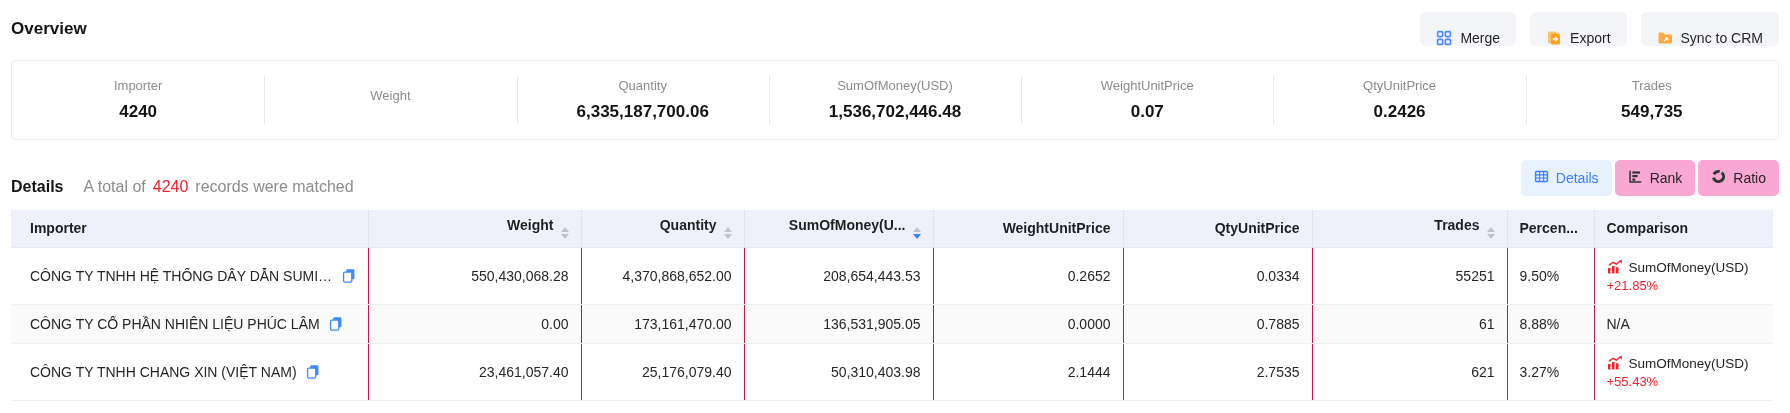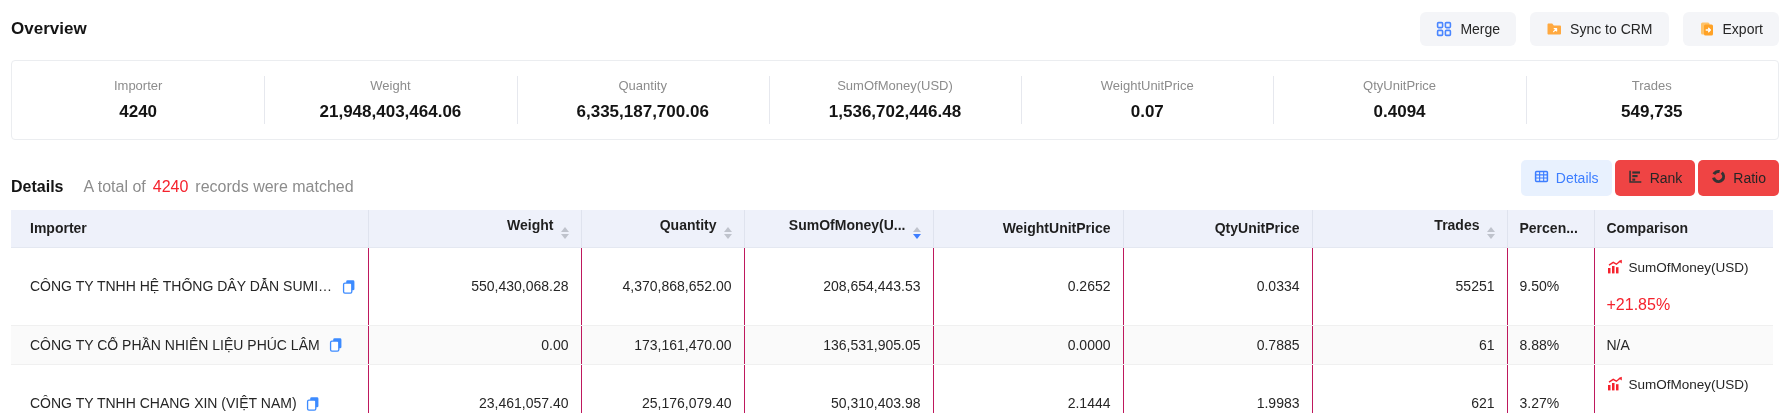--- a/index.html
+++ b/index.html
@@ -9,21 +9,21 @@
     background:#fff; color:#262626;
     font-family:"Liberation Sans", sans-serif;
   }
   .page { padding:0 11px; }
 
   
   .topbar { display:flex; justify-content:space-between; align-items:center; margin-top:10px; height:38px; }
   .page-title { font-size:17px; font-weight:bold; color:#141414; margin:0; }
   .topbar-actions { display:flex; gap:14px; }
   .btn {
-    display:inline-flex; align-items:center; gap:8px;
+    display:inline-flex; align-items:flex-end; gap:8px;
     background:#f4f5f8; border:none; border-radius:6px;
     height:34px; padding:0 16px; font-size:14px; color:#262626;
     font-family:inherit; cursor:pointer;
   }
   .btn svg { display:block; }
 
   
   .stats-card {
     margin-top:12px; height:80px;
     border:1px solid #ebedf0; border-radius:4px;
@@ -39,21 +39,21 @@
 
   
   .details-bar { display:flex; align-items:flex-end; margin-top:16px; height:40px; }
   .details-title { font-size:16px; font-weight:bold; color:#141414; margin-right:20px; }
   .summary { font-size:16px; color:#8c8c8c; }
   .count { color:#f5222d; margin:0 7px; }
   .view-tabs { margin-left:auto; display:flex; gap:3px; }
   .tab {
     display:inline-flex; align-items:center; gap:7px;
     height:36px; padding:0 13px; font-size:14px;
-    background:#ef4444; border:none; border-radius:5px; color:#262626;
+    background:#f9a8d4; border:none; border-radius:5px; color:#262626;
     font-family:inherit; cursor:pointer;
   }
   .tab.active { background:#e8f1fe; color:#3d7eff; }
 
   
   table { margin-top:14px; border-collapse:collapse; table-layout:fixed; width:1762px; font-size:14px; }
   thead th {
     background:#eef1fa; font-weight:bold; color:#1f1f1f;
     height:37px; padding:0 12px;
     border-right:1px solid #dfe3ee; border-bottom:1px solid #e4e8f1;
@@ -77,21 +77,21 @@
 
   
   .sort { display:inline-flex; flex-direction:column; gap:2px; margin-left:7px; vertical-align:-2px; }
   .sort i { display:block; width:0; height:0; border-left:4px solid transparent; border-right:4px solid transparent; }
   .sort .up { border-bottom:5px solid #bfc3cc; }
   .sort .down { border-top:5px solid #bfc3cc; }
   .sort .down.active { border-top-color:#3d7eff; }
 
   
   .cmp-top { display:inline-flex; align-items:center; gap:6px; color:#262626; font-size:13.5px; }
-  .cmp-val { color:#f5222d; font-size:16px; margin-top:19px; }
+  .cmp-val { color:#f5222d; font-size:13px; margin-top:1px; }
 </style>
 </head>
 <body>
 
 <div class="page">
 
   <div class="topbar">
     <h1 class="page-title">Overview</h1>
     <div class="topbar-actions">
       <button class="btn">
@@ -103,63 +103,62 @@
                 <rect x="1.6" y="9.4" width="5" height="5" rx="1"></rect>
                 <rect x="9.4" y="9.4" width="5" height="5" rx="1"></rect>
               </g>
             </svg>
         </span>
         <span>Merge</span>
       </button>
       <button class="btn">
         <span>
           <svg width="16" height="16" viewBox="0 0 16 16">
-              <path d="M1.5 3.6c0-.6.5-1.1 1.1-1.1h3.6l1.6 1.9h6.1c.6 0 1.1.5 1.1 1.1v7c0 .6-.5 1.1-1.1 1.1H2.6c-.6 0-1.1-.5-1.1-1.1z" fill="#ffa940"></path>
-              <path d="M7.6 10.6l3-3m0 0v2.4m0-2.4H8.2" stroke="#fff" stroke-width="1.2" fill="none" stroke-linecap="round" stroke-linejoin="round"></path>
-            </svg>
-        </span>
-        <span>Sync to CRM</span>
-      </button>
-      <button class="btn">
-        <span>
-          <svg width="16" height="16" viewBox="0 0 16 16">
               <rect x="2" y="1.5" width="8.5" height="12" rx="1.5" fill="#ffc369"></rect>
               <rect x="5" y="3.5" width="9" height="11" rx="1.5" fill="#ffa226"></rect>
               <path d="M7.2 9h4.2m0 0L9.6 7.2M11.4 9l-1.8 1.8" stroke="#fff" stroke-width="1.3" fill="none" stroke-linecap="round" stroke-linejoin="round"></path>
             </svg>
         </span>
         <span>Export</span>
       </button>
+      <button class="btn">
+        <span>
+          <svg width="16" height="16" viewBox="0 0 16 16">
+              <path d="M1.5 3.6c0-.6.5-1.1 1.1-1.1h3.6l1.6 1.9h6.1c.6 0 1.1.5 1.1 1.1v7c0 .6-.5 1.1-1.1 1.1H2.6c-.6 0-1.1-.5-1.1-1.1z" fill="#ffa940"></path>
+              <path d="M7.6 10.6l3-3m0 0v2.4m0-2.4H8.2" stroke="#fff" stroke-width="1.2" fill="none" stroke-linecap="round" stroke-linejoin="round"></path>
+            </svg>
+        </span>
+        <span>Sync to CRM</span>
+      </button>
     </div>
   </div>
 
   <div class="stats-card" id="stats">
       <div class="stat">
         <div class="stat-label">Importer</div>
         <div class="stat-value">4240</div>
       </div>
       <div class="stat">
         <div class="stat-label">Weight</div>
-        <div class="stat-value">21,948,403,464.06</div>
       </div>
       <div class="stat">
         <div class="stat-label">Quantity</div>
         <div class="stat-value">6,335,187,700.06</div>
       </div>
       <div class="stat">
         <div class="stat-label">SumOfMoney(USD)</div>
         <div class="stat-value">1,536,702,446.48</div>
       </div>
       <div class="stat">
         <div class="stat-label">WeightUnitPrice</div>
         <div class="stat-value">0.07</div>
       </div>
       <div class="stat">
         <div class="stat-label">QtyUnitPrice</div>
-        <div class="stat-value">0.4094</div>
+        <div class="stat-value">0.2426</div>
       </div>
       <div class="stat">
         <div class="stat-label">Trades</div>
         <div class="stat-value">549,735</div>
       </div>
     </div>
 
   <div class="details-bar">
     <span class="details-title">Details</span>
     <span class="summary">
@@ -297,21 +296,21 @@
                   <rect x="4.8" y="1.4" width="9.4" height="11.5" rx="1.6" fill="#3d8bff"></rect>
                   <rect x="1.8" y="4.6" width="9.4" height="11.5" rx="1.6" fill="#fff" stroke="#3d8bff" stroke-width="1.5"></rect>
                 </svg>
               </span>
             </span>
           </td>
           <td class="ar">23,461,057.40</td>
           <td class="ar">25,176,079.40</td>
           <td class="ar">50,310,403.98</td>
           <td class="ar">2.1444</td>
-          <td class="ar">1.9983</td>
+          <td class="ar">2.7535</td>
           <td class="ar">621</td>
           <td class="al">3.27%</td>
           <td class="al">
             <div class="cmp"><span class="cmp-top">
                 <span><svg width="16" height="15" viewBox="0 0 16 15">
                     <rect x="1" y="9" width="2.5" height="5.4" fill="#f5222d"></rect>
                     <rect x="5" y="7" width="2.5" height="7.4" fill="#f5222d"></rect>
                     <rect x="9" y="8.2" width="2.5" height="6.2" fill="#f5222d"></rect>
                     <path d="M2 6.2 L6.2 3.4 L9.4 5.2 L13.6 1.8" stroke="#f5222d" stroke-width="1.4" fill="none"></path>
                     <path d="M14.8 0.8 L14.8 4.4 L11.4 2.2 Z" fill="#f5222d"></path>

